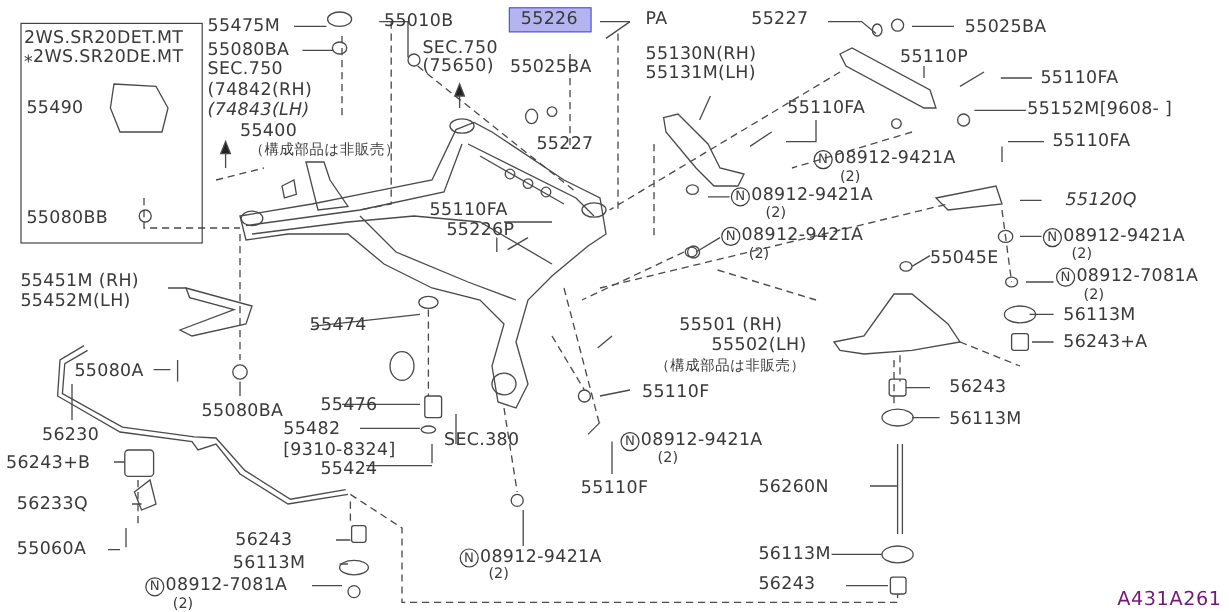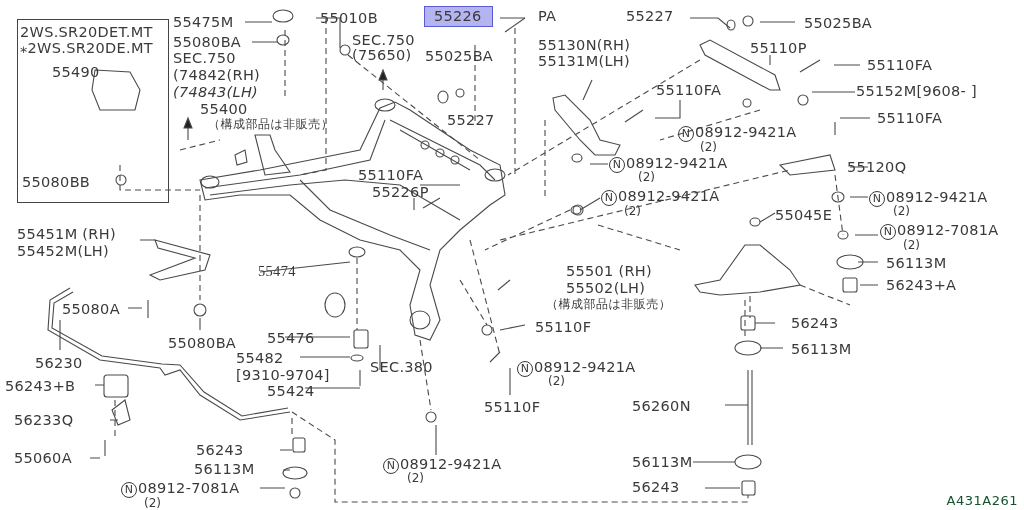--- a/index.html
+++ b/index.html
@@ -11,21 +11,21 @@
          cursor: pointer; }
   .sub { position: absolute; font-size: 12px; color: #3a3a3a; white-space: nowrap; line-height: 12px; }
   .jp  { position: absolute; font-size: 12px; color: #3a3a3a; white-space: nowrap; letter-spacing: 0.5px; }
   .nmark { display: inline-block; width: 14px; height: 14px; border: 1.2px solid #3a3a3a;
            border-radius: 50%; text-align: center; font-size: 11px; line-height: 14px;
            margin-right: 1px; vertical-align: 0px; }
   .hl { position: absolute; left: 424px; top: 6px; width: 69px; height: 21px;
         background: #b4b4f0; border: 1px solid #5b5bd6; box-sizing: border-box; }
   .inset { position: absolute; left: 17px; top: 19px; width: 152px; height: 184px;
            border: 1px solid #444; box-sizing: border-box; }
-  .fig { position: absolute; right: 6px; bottom: 2px; font-size: 13px; color: #14532d; letter-spacing: 0.5px; }
+  .fig { position: absolute; right: 6px; bottom: 2px; font-size: 16px; color: #701a75; letter-spacing: 0.5px; }
 </style>
 </head>
 <body>
 
 <svg id="diagram" viewBox="0 0 1024 510" xmlns="http://www.w3.org/2000/svg">
   <g fill="none" stroke="#4a4a4a" stroke-width="1.1">
 
     <g>
       <path d="M200,180 L260,170 L300,162 L360,150 L380,108 L395,102 L410,110 L470,150 L500,165 L505,195 L490,205 L460,230 L440,250 L430,285 L440,320 L430,340 L415,335 L410,305 L420,270 L400,250 L360,240 L320,220 L290,195 L240,195 L205,200 Z"></path>
       <path d="M205,188 L300,175 L370,160 L385,120"></path>
@@ -125,21 +125,21 @@
     <path d="M383,90 L383,78"></path>
       <path d="M379,80 L383,70 L387,80 Z" fill="#222"></path>
   </g>
 </svg>
 
 <div class="hl"></div>
 
 <div class="inset"></div>
 <div class="lbl" style="left:20px;top:25px;">2WS.SR20DET.MT</div>
 <div class="lbl" style="left:20px;top:41px;">⁎2WS.SR20DE.MT</div>
-<div class="lbl" style="left:22px;top:65px;margin-left:30px;">55490</div>
+<div class="lbl" style="left:22px;top:83px;">55490</div>
 <div class="lbl" style="left:22px;top:175px;">55080BB</div>
 
 <div class="lbl" style="left:173px;top:15px;">55475M</div>
 <div class="lbl" style="left:173px;top:35px;">55080BA</div>
 <div class="lbl" style="left:173px;top:51px;">SEC.750</div>
 <div class="lbl" style="left:173px;top:68px;">(74842(RH)</div>
 <div class="lbl" style="left:173px;top:85px;font-style:italic;">(74843(LH)</div>
 <div class="lbl" style="left:200px;top:102px;">55400</div>
 <div class="jp" style="left:208px;top:116px;">（構成部品は非販売）</div>
 
@@ -158,51 +158,51 @@
 <div class="lbl" style="left:750px;top:41px;">55110P</div>
 <div class="lbl" style="left:867px;top:58px;">55110FA</div>
 <div class="lbl" style="left:856px;top:84px;">55152M[9608-    ]</div>
 <div class="lbl" style="left:656px;top:83px;">55110FA</div>
 <div class="lbl" style="left:877px;top:111px;">55110FA</div>
 <div class="lbl" style="left:678px;top:125px;"><span class="nmark">N</span><span>08912-9421A</span></div>
 <div class="sub" style="left:700px;top:141px;">(2)</div>
 
 <div class="lbl" style="left:609px;top:156px;"><span class="nmark">N</span><span>08912-9421A</span></div>
 <div class="sub" style="left:638px;top:171px;">(2)</div>
-<div class="lbl" style="left:847px;top:160px;">55120Q</div>
+<div class="lbl" style="left:888px;top:160px;font-style:italic;">55120Q</div>
 
 <div class="lbl" style="left:358px;top:168px;">55110FA</div>
 <div class="lbl" style="left:372px;top:185px;">55226P</div>
 <div class="lbl" style="left:601px;top:189px;"><span class="nmark">N</span><span>08912-9421A</span></div>
 <div class="sub" style="left:624px;top:205px;">(2)</div>
 <div class="lbl" style="left:869px;top:190px;"><span class="nmark">N</span><span>08912-9421A</span></div>
 <div class="sub" style="left:893px;top:205px;">(2)</div>
 <div class="lbl" style="left:775px;top:208px;">55045E</div>
 <div class="lbl" style="left:880px;top:223px;"><span class="nmark">N</span><span>08912-7081A</span></div>
 <div class="sub" style="left:903px;top:239px;">(2)</div>
 
 <div class="lbl" style="left:17px;top:227px;">55451M (RH)</div>
 <div class="lbl" style="left:17px;top:244px;">55452M(LH)</div>
-<div class="lbl" style="left:258px;top:264px;font-family:Liberation Serif, serif;">55474</div>
+<div class="lbl" style="left:258px;top:264px;">55474</div>
 <div class="lbl" style="left:566px;top:264px;">55501 (RH)</div>
-<div class="lbl" style="left:566px;top:281px;text-align:right;">55502(LH)</div>
+<div class="lbl" style="left:593px;top:281px;text-align:right;">55502(LH)</div>
 <div class="jp" style="left:546px;top:296px;">（構成部品は非販売）</div>
 <div class="lbl" style="left:886px;top:256px;">56113M</div>
 <div class="lbl" style="left:886px;top:278px;">56243+A</div>
 
 <div class="lbl" style="left:62px;top:302px;">55080A</div>
 <div class="lbl" style="left:168px;top:336px;">55080BA</div>
 <div class="lbl" style="left:535px;top:320px;">55110F</div>
 <div class="lbl" style="left:791px;top:316px;">56243</div>
 <div class="lbl" style="left:267px;top:331px;">55476</div>
 <div class="lbl" style="left:791px;top:342px;">56113M</div>
 
 <div class="lbl" style="left:35px;top:356px;">56230</div>
 <div class="lbl" style="left:236px;top:351px;">55482</div>
-<div class="lbl" style="left:236px;top:368px;">[9310-9704]</div>
+<div class="lbl" style="left:236px;top:368px;">[9310-8324]</div>
 <div class="lbl" style="left:370px;top:360px;text-align:center;">SEC.380</div>
 <div class="lbl" style="left:517px;top:360px;"><span class="nmark">N</span><span>08912-9421A</span></div>
 <div class="sub" style="left:548px;top:375px;">(2)</div>
 <div class="lbl" style="left:5px;top:379px;">56243+B</div>
 <div class="lbl" style="left:267px;top:384px;">55424</div>
 <div class="lbl" style="left:484px;top:400px;">55110F</div>
 <div class="lbl" style="left:632px;top:399px;">56260N</div>
 <div class="lbl" style="left:14px;top:413px;">56233Q</div>
 <div class="lbl" style="left:196px;top:443px;">56243</div>
 <div class="lbl" style="left:14px;top:451px;">55060A</div>

